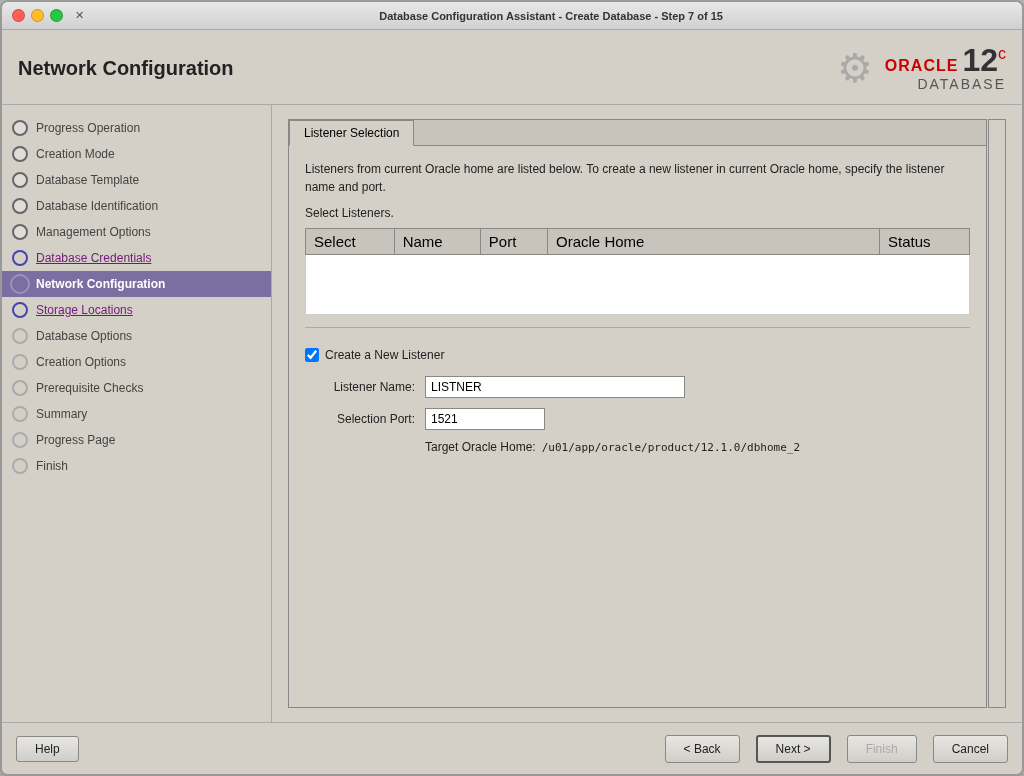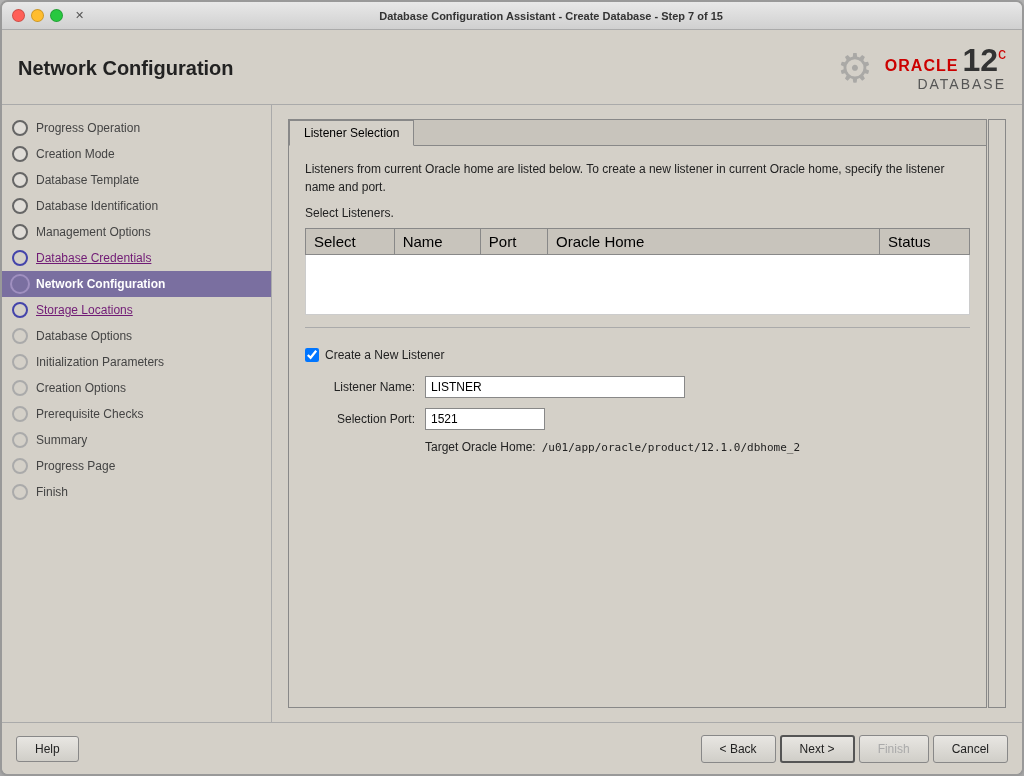--- a/index.html
+++ b/index.html
@@ -308,21 +308,21 @@
       justify-content: space-between;
       padding: 8px 14px;
       border-top: 1px solid #aaa;
       background: #d4d0c8;
       flex-shrink: 0;
       height: 52px;
     }
     .footer-left {}
     .footer-right {
       display: flex;
-      gap: 4px;
+      gap: 16px;
       justify-content: center;
     }
     .btn {
       padding: 5px 18px;
       border: 1px solid #888;
       background: linear-gradient(to bottom, #e8e6e2, #d0cec8);
       font-size: 12px;
       font-family: inherit;
       cursor: pointer;
       border-radius: 3px;
@@ -403,24 +403,20 @@
         <div class="step-icon current"></div>
         <span>Network Configuration</span>
       </div>
       <div class="sidebar-item completed-link">
         <div class="step-icon link"></div>
         <span>Storage Locations</span>
       </div>
       <div class="sidebar-item">
         <div class="step-icon upcoming"></div>
         <span>Database Options</span>
-      </div>
-      <div class="sidebar-item">
-        <div class="step-icon upcoming"></div>
-        <span>Initialization Parameters</span>
       </div>
       <div class="sidebar-item">
         <div class="step-icon upcoming"></div>
         <span>Creation Options</span>
       </div>
       <div class="sidebar-item">
         <div class="step-icon upcoming"></div>
         <span>Prerequisite Checks</span>
       </div>
       <div class="sidebar-item">

